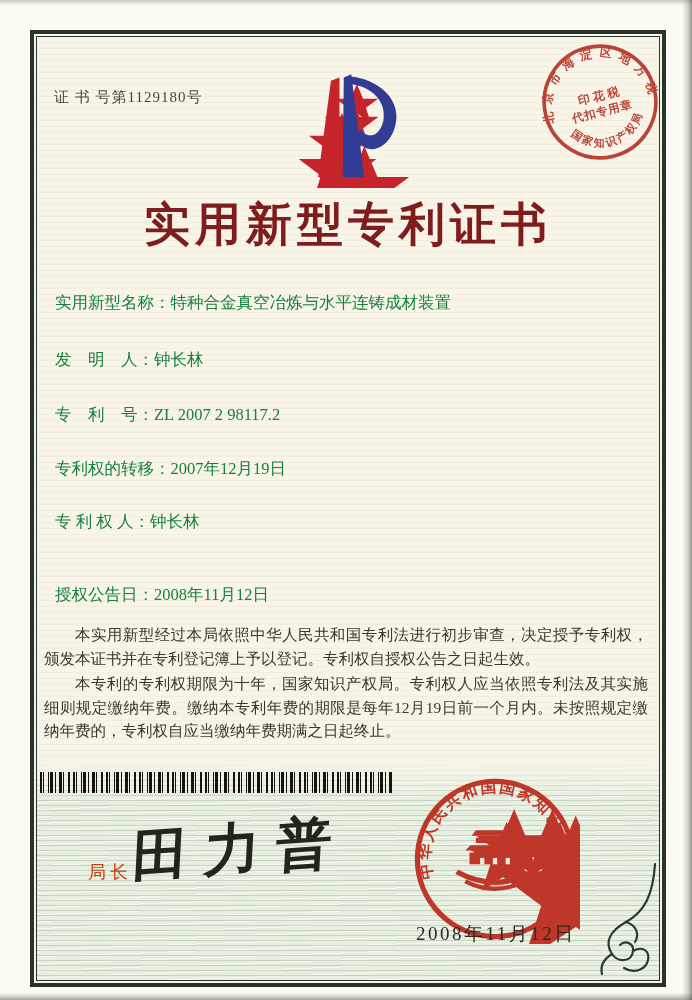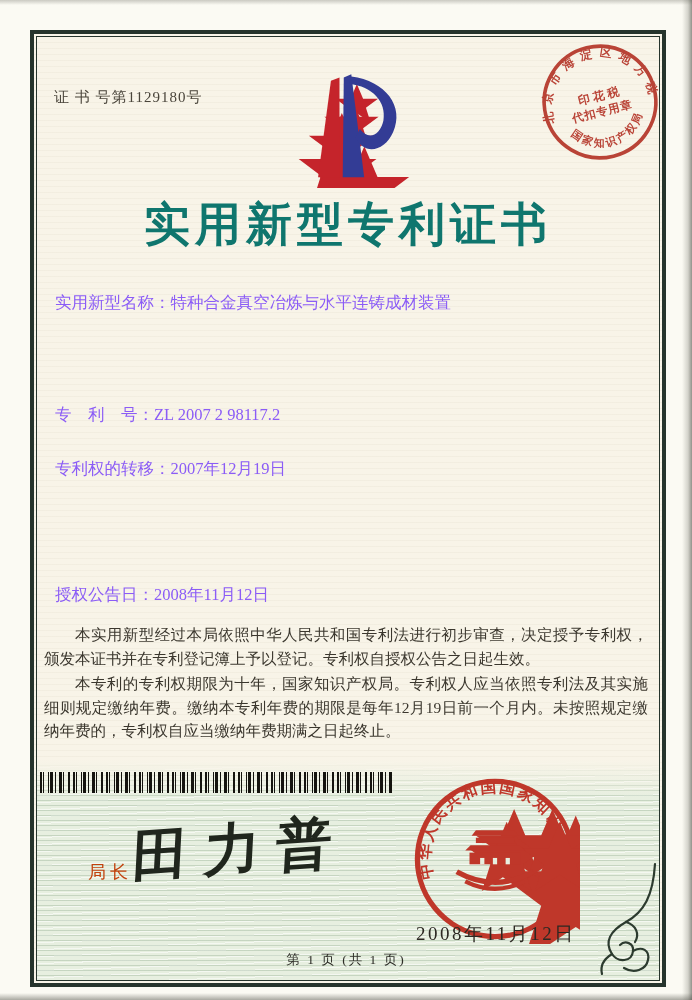--- a/index.html
+++ b/index.html
@@ -25,22 +25,22 @@
   .edge-bottom{position:absolute;left:0;bottom:0;width:100%;height:7px;
         background:linear-gradient(180deg,rgba(120,120,110,0),rgba(70,70,62,.45));}
   .edge-top{position:absolute;left:0;top:0;width:100%;height:5px;
         background:linear-gradient(0deg,rgba(120,120,110,0),rgba(90,90,80,.30));}
   
   .abs{position:absolute;}
   .cert-no{left:54px;top:88px;font-size:15px;color:#49443a;letter-spacing:1px;}
   .logo{left:272px;top:70px;width:150px;height:118px;}
   .tax-stamp{left:538px;top:40px;width:124px;height:124px;transform:rotate(-14deg);opacity:.93;}
   .title{left:30px;right:26px;top:194px;text-align:center;font-size:46px;font-weight:bold;
-        letter-spacing:5px;color:#0f766e;}
-  .field{left:55px;font-size:16.5px;color:#8b5cf6;white-space:nowrap;}
+        letter-spacing:5px;color:#7f1d1d;}
+  .field{left:55px;font-size:16.5px;color:#15803d;white-space:nowrap;}
   .f0{top:292px}.f1{top:349px}.f2{top:404px}.f3{top:458px}.f4{top:511px}.f5{top:584px}
   .paras{left:44px;width:604px;top:623px;color:#3b372e;font-size:15.5px;line-height:23.5px;
         text-align:justify;}
   .paras p{margin:0 0 2px;text-indent:2em;}
   .barcode{left:40px;top:772px;width:352px;height:21px;
         background:repeating-linear-gradient(90deg,
           #15140f 0 2px,rgba(0,0,0,0) 2px 3px,#15140f 3px 4px,rgba(0,0,0,0) 4px 8px,
           #15140f 8px 9px,rgba(0,0,0,0) 9px 10px,#15140f 10px 13px,rgba(0,0,0,0) 13px 15px,
           #15140f 15px 16px,rgba(0,0,0,0) 16px 19px,#15140f 19px 22px,rgba(0,0,0,0) 22px 23px,
           #15140f 23px 24px,rgba(0,0,0,0) 24px 28px,#15140f 28px 30px,rgba(0,0,0,0) 30px 33px);}
@@ -101,25 +101,31 @@
     </text>
     <text x="60" y="58" text-anchor="middle" font-size="11.5" font-weight="bold" fill="#b5372a">印 花 税</text>
     <text x="60" y="73" text-anchor="middle" font-size="11" font-weight="bold" fill="#b5372a" letter-spacing="1">代扣专用章</text>
   </svg>
 
   <div class="abs title">实用新型专利证书</div>
 
   <div class="abs field f0">
     <span>实用新型名称：</span><span>特种合金真空冶炼与水平连铸成材装置</span>
   </div>
+  <div class="abs field f1">
+    <span>发　明　人：</span><span>钟长林</span>
+  </div>
   <div class="abs field f2">
     <span>专　利　号：</span><span>ZL 2007 2 98117.2</span>
   </div>
   <div class="abs field f3">
     <span>专利权的转移：</span><span>2007年12月19日</span>
+  </div>
+  <div class="abs field f4">
+    <span>专 利 权 人：</span><span>钟长林</span>
   </div>
   <div class="abs field f5">
     <span>授权公告日：</span><span>2008年11月12日</span>
   </div>
 
   <div class="abs paras">
     <p>本实用新型经过本局依照中华人民共和国专利法进行初步审查，决定授予专利权，颁发本证书并在专利登记簿上予以登记。专利权自授权公告之日起生效。</p>
     <p>本专利的专利权期限为十年，国家知识产权局。专利权人应当依照专利法及其实施细则规定缴纳年费。缴纳本专利年费的期限是每年12月19日前一个月内。未按照规定缴纳年费的，专利权自应当缴纳年费期满之日起终止。</p>
   </div>
 
@@ -158,18 +164,17 @@
 
   <svg class="abs flourish" viewBox="0 0 66 116">
     <g fill="none" stroke="#2c3b2f" stroke-width="2.2" stroke-linecap="round">
       <path d="M63,2 C61,34 52,50 34,60 C18,69 12,80 20,92 C26,101 40,100 41,89 C42,81 33,78 28,83"></path>
       <path d="M34,60 C44,63 48,72 43,80"></path>
       <path d="M20,92 C12,97 8,104 10,112"></path>
       <path d="M41,89 C50,84 58,88 56,98 C54,108 42,112 32,106"></path>
     </g>
   </svg>
 
-  <div class="abs footer">第 1 页 (共 1 页)</div>
 
   <div class="edge-right"></div>
   <div class="edge-bottom"></div>
   <div class="edge-top"></div>
 </div>
 
 </body></html>

